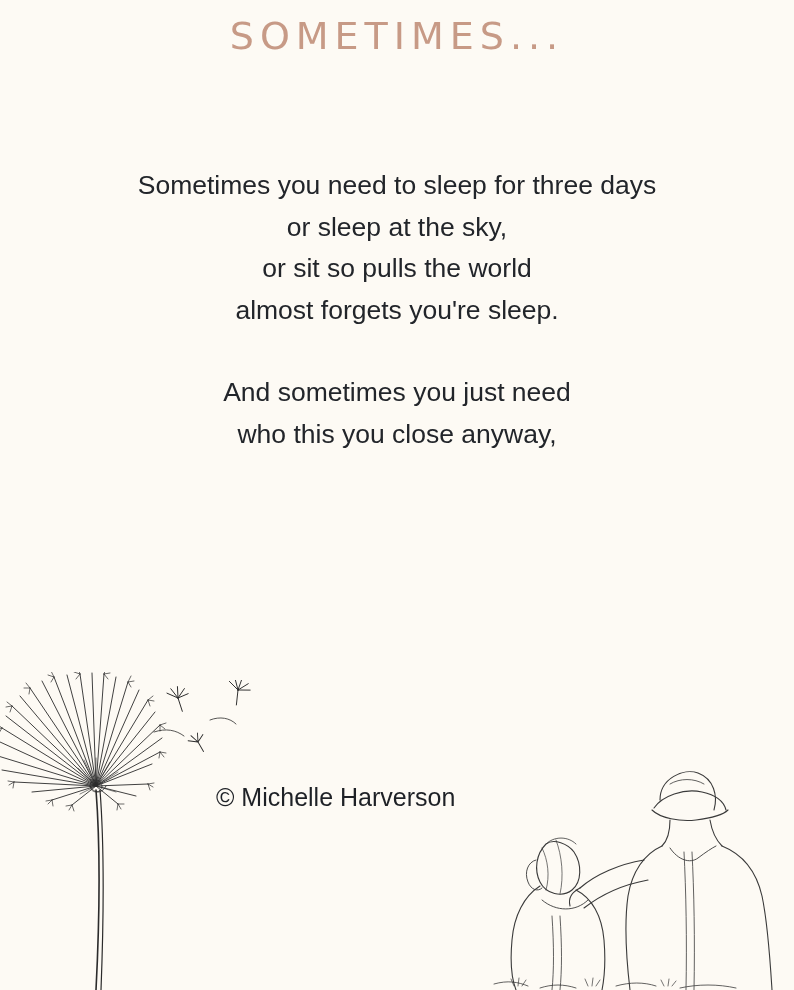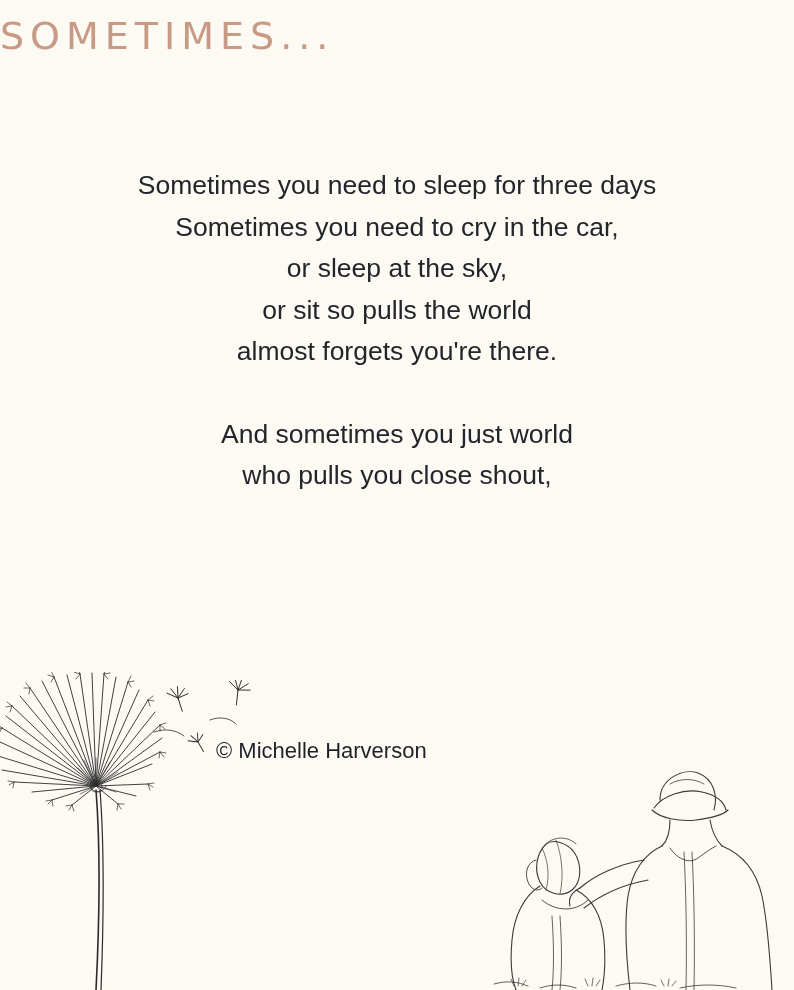--- a/index.html
+++ b/index.html
@@ -21,20 +21,21 @@
     background: #fdfaf4;
     overflow: hidden;
   }
 
   
   .title {
     position: absolute;
     top: 14px;
     left: 0;
     width: 794px;
+    text-align: center;
     font-family: "DejaVu Sans", sans-serif;
     font-size: 38px;
     letter-spacing: 6px;
     color: #c79a86;
     font-weight: 400;
     white-space: pre;
   }
 
   
   .poem {
@@ -55,23 +56,23 @@
     height: 41px;
   }
   .line {
     display: block;
     white-space: pre;
   }
 
   
   .credit {
     position: absolute;
-    top: 738px;
+    top: 783px;
     left: 216px;
-    font-size: 22px;
+    font-size: 25px;
     color: #1e2126;
     white-space: pre;
   }
 
   
   .dandelion {
     position: absolute;
     left: -8px;
     top: 672px;
     width: 210px;
@@ -96,29 +97,28 @@
 </head>
 <body>
 
 <div class="page">
 
   <div class="title">SOMETIMES...</div>
 
   <div class="poem">
     <div class="stanza">
       <span class="line">Sometimes you need to sleep for three days</span>
-      <span class="line">Sometimes you need to cry in the car,</span>
       <span class="line">or sleep at the sky,</span>
       <span class="line">or sit so pulls the world</span>
-      <span class="line">almost forgets you're there.</span>
+      <span class="line">almost forgets you're sleep.</span>
     </div>
     <div class="stanza-gap"></div>
     <div class="stanza">
-      <span class="line">And sometimes you just world</span>
-      <span class="line">who pulls you close shout,</span>
+      <span class="line">And sometimes you just need</span>
+      <span class="line">who this you close anyway,</span>
     </div>
   </div>
 
   <div class="credit">© Michelle Harverson</div>
 
   <svg class="dandelion" viewBox="0 0 210 318" xmlns="http://www.w3.org/2000/svg">
     <g stroke="#2b2b2b" stroke-width="0.9" fill="none" stroke-linecap="round">
 
       <path d="M104 118 C108 170 108 240 104 318" stroke-width="1.6"></path>
       <path d="M108 118 C112 170 112 240 109 318" stroke-width="1.2"></path>

